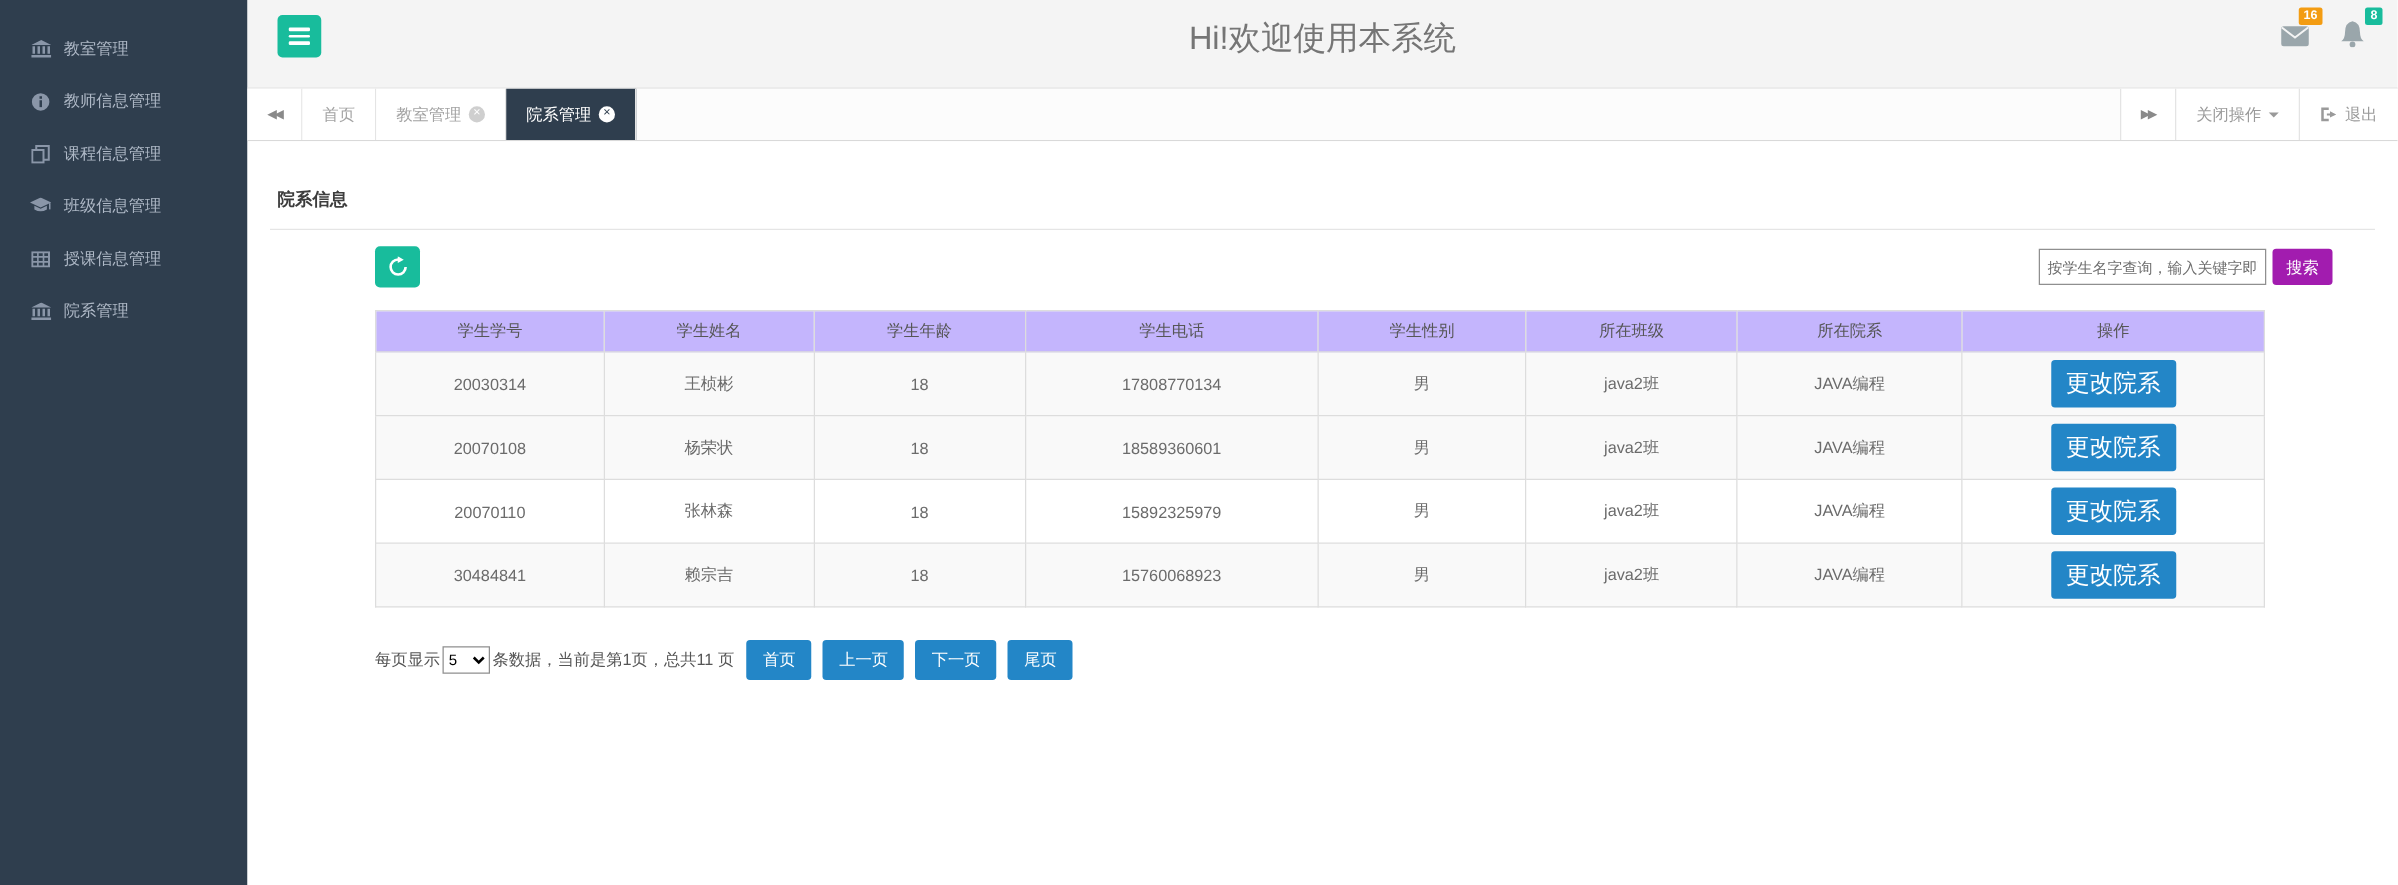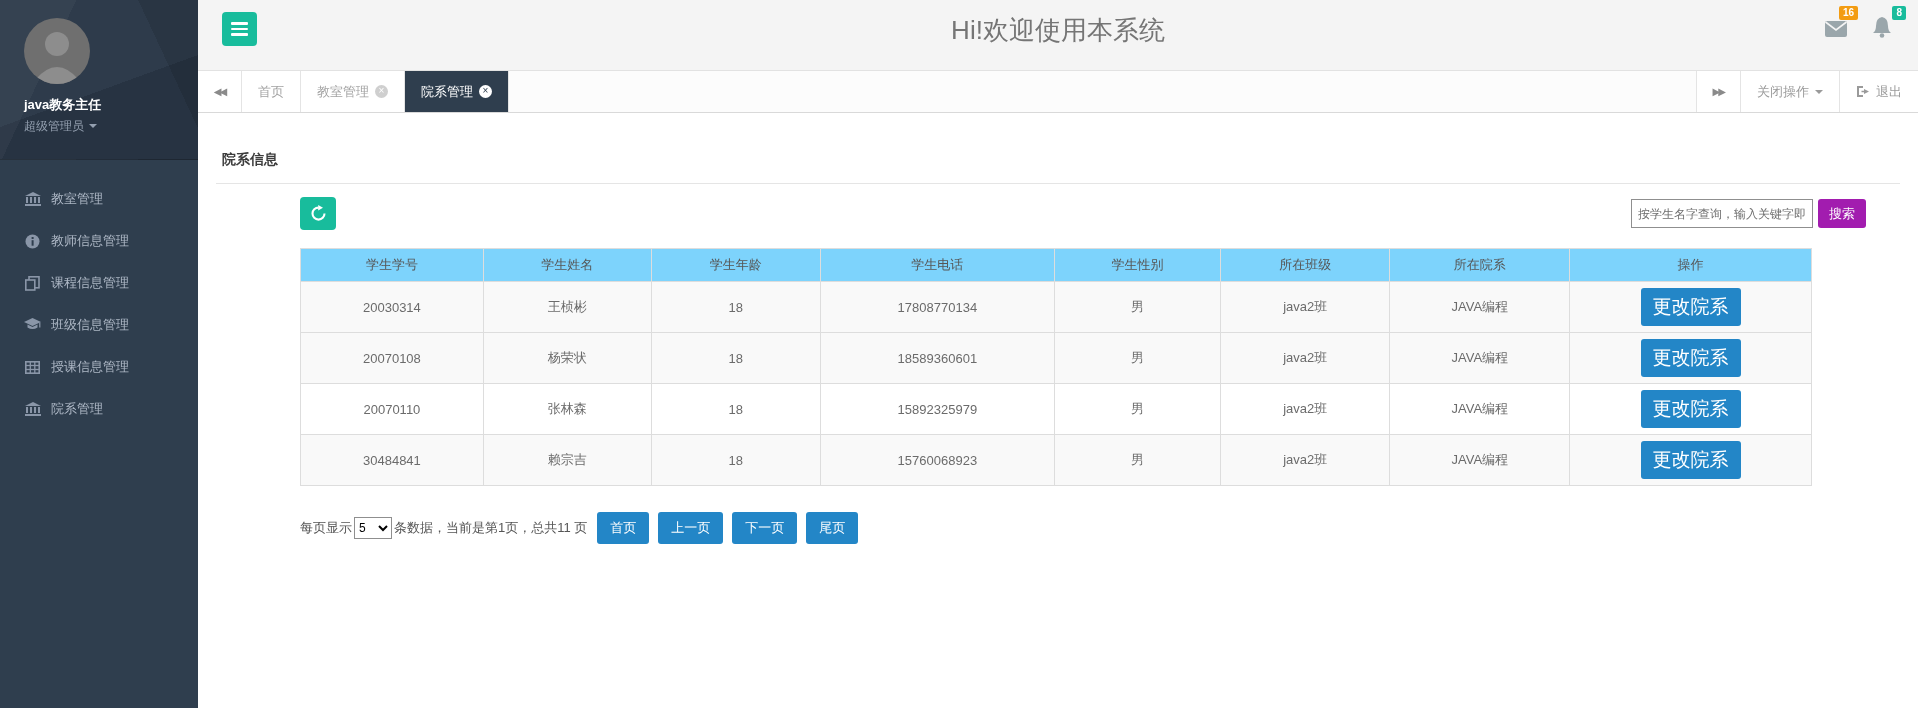--- a/index.html
+++ b/index.html
@@ -82,50 +82,40 @@
   .search-input { width:182px; height:29px; border:1px solid #8f8f8f; padding:0 6px;
     font-size:12px; color:#333; font-family:inherit; }
   .search-input::placeholder { color:#6e6e6e; }
   .search-btn { width:48px; height:29px; background:#a21caf; color:#fff;
     border:none; border-radius:3px; font-size:13px; cursor:pointer; }
 
   table.data { border-collapse:collapse; margin-left:102px; width:1512px;
     table-layout:fixed; }
   table.data th, table.data td { border:1px solid #ddd; text-align:center;
     font-weight:normal; }
-  table.data th { height:33px; background:#7dd3fc; font-size:13px; color:#565656; }
+  table.data th { height:33px; background:#c4b5fd; font-size:13px; color:#565656; }
   table.data td { height:51px; font-size:13px; color:#6b6b6b; }
   table.data tr.striped td { background:#f9f9f9; }
   .col-0{width:12.1%}.col-1{width:11.1%}.col-2{width:11.2%}.col-3{width:15.5%}
   .col-4{width:11.0%}.col-5{width:11.2%}.col-6{width:11.9%}.col-7{width:16.0%}
   .action-btn { background:#2386c7; color:#fff; border:none; border-radius:3px;
     padding:6px 12px; font-size:19px; cursor:pointer; }
 
   .pagination { margin:26px 0 0 102px; display:flex; align-items:center;
     font-size:13px; color:#555; }
   .page-size { margin:0 2px; width:38px; height:22px; border:1px solid #8f8f8f;
     font-size:12px; font-family:inherit; background:#fff; }
   .page-btns { display:flex; gap:9px; margin-left:10px; }
   .page-btn { background:#2386c7; color:#fff; border:none; border-radius:3px;
     padding:7px 13px; font-size:13px; cursor:pointer; }
 </style>
 </head>
 <body>
 
 <div class="sidebar">
-  <div class="user-panel">
-    <div class="avatar">
-      <svg width="66" height="66" viewBox="0 0 66 66">
-        <circle cx="33" cy="26" r="12" fill="#8d8d8d"></circle>
-        <path d="M11 62 q22 -26 44 0 v6 h-44z" fill="#8d8d8d"></path>
-      </svg>
-    </div>
-    <div class="user-name">java教务主任</div>
-    <div class="user-role">超级管理员</div>
-  </div>
   <div class="menu">
     <div class="menu-item">
       <span class="mi">
         <svg width="16" height="15" viewBox="0 0 16 15">
             <path d="M8 0 L16 4 H0 Z M1 5 h2 v6 h-2z M5 5 h2 v6 h-2z M9 5 h2 v6 h-2z M13 5 h2 v6 h-2z M0 12 h16 v2 h-16z" fill="#8a96a8"></path>
           </svg>
       </span>
       <span>教室管理</span>
     </div>
     <div class="menu-item">

